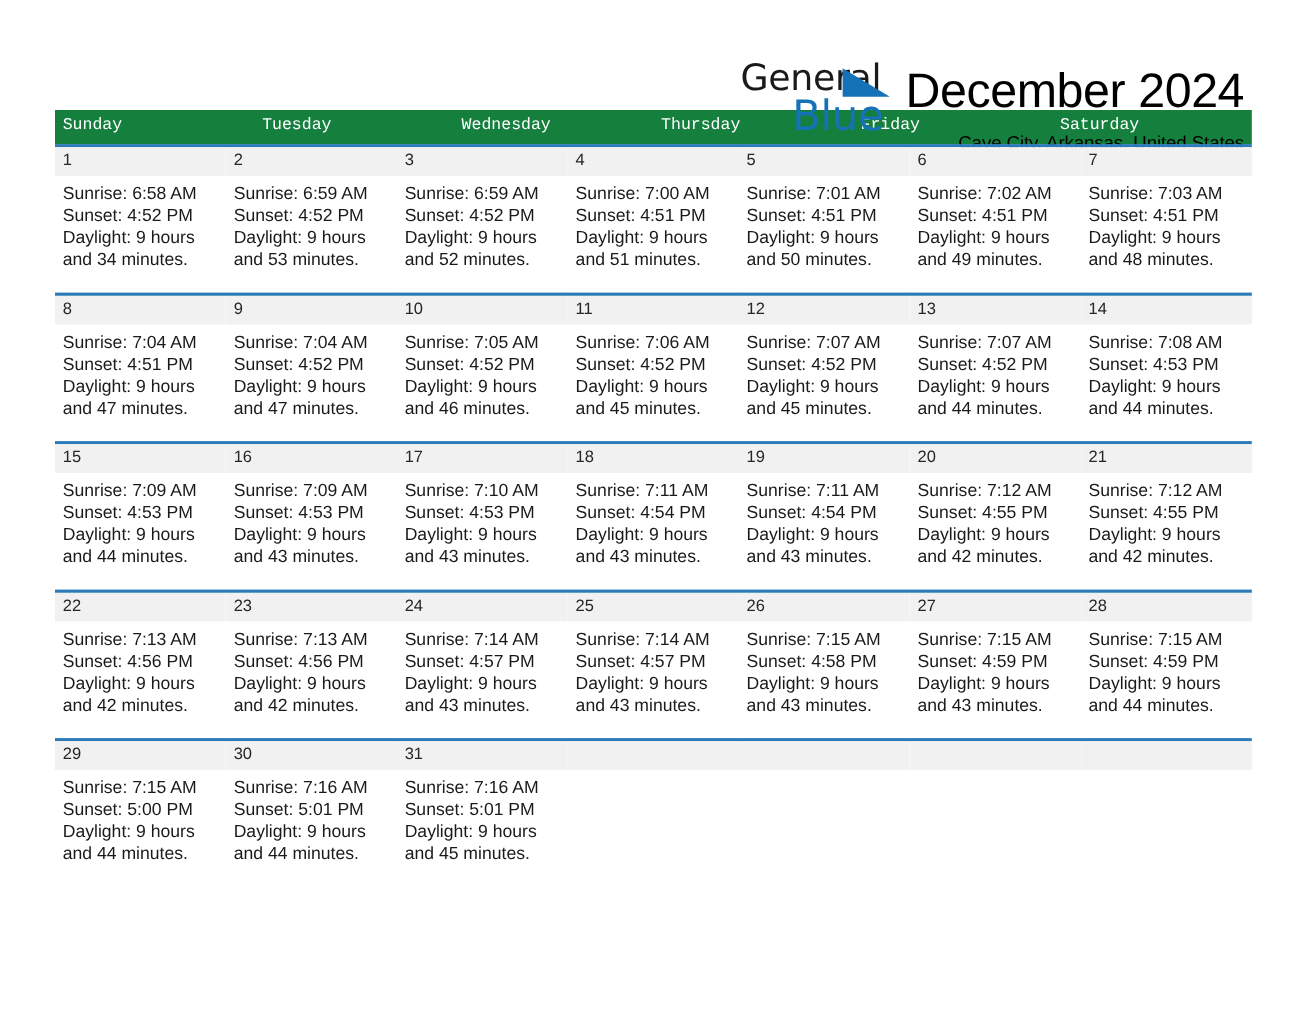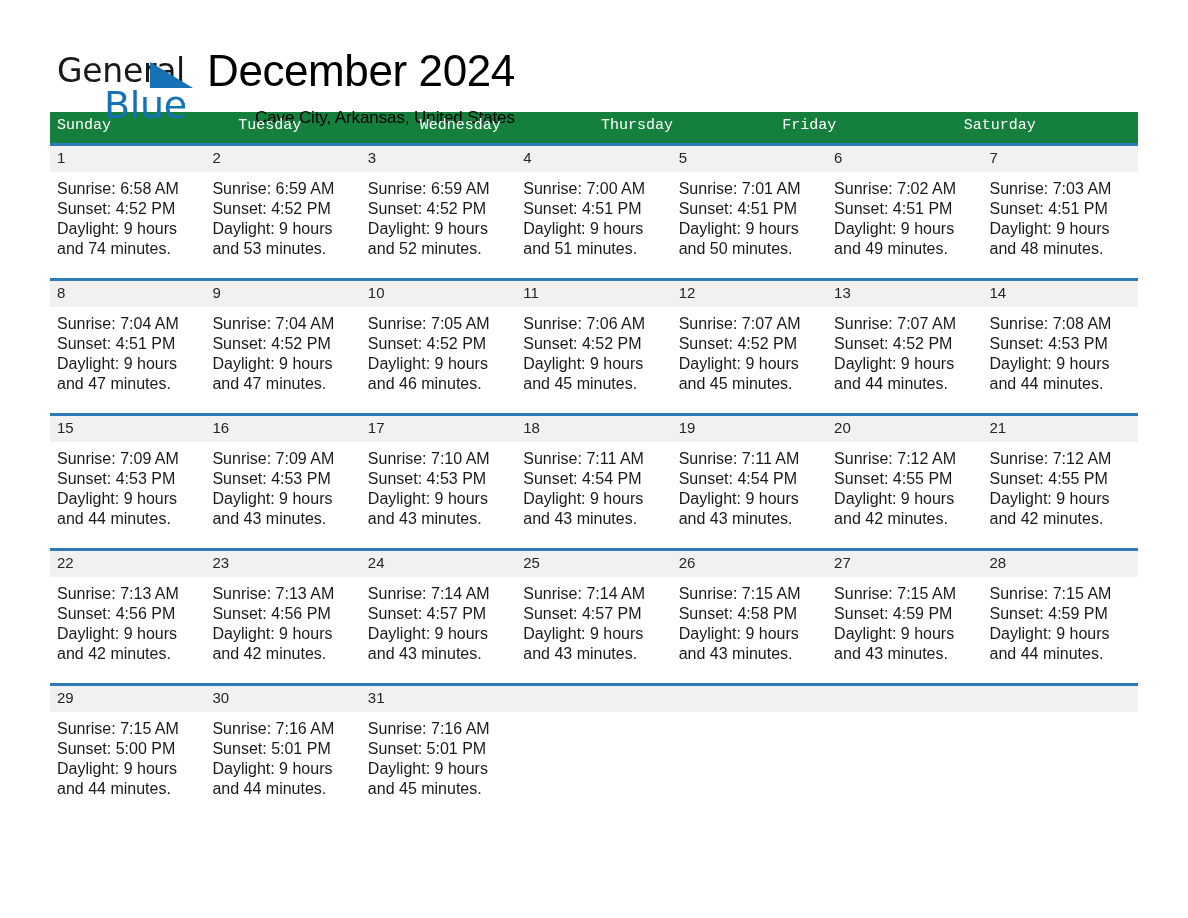--- a/index.html
+++ b/index.html
@@ -18,23 +18,23 @@
     height: 918px;
     position: relative;
     background: #ffffff;
     padding: 0;
   }
 
   
   .header {
     display: flex;
     align-items: flex-start;
-    justify-content: flex-start;
+    justify-content: flex-end;
     padding: 46px 57px 0 57px;
-    height: 112px;
+    height: 100px;
   }
 
   .logo {
     position: relative;
     width: 150px;
     height: 72px;
     line-height: 1;
   }
   .logo-general {
     font-size: 33px;
@@ -60,20 +60,21 @@
     font-family: "DejaVu Sans", sans-serif;
     position: absolute;
     top: 40px;
     left: 47px;
     letter-spacing: -0.3px;
   }
 
   .title-block {
     text-align: right;
     padding-top: 2px;
+    margin-top: 12px;
   }
   .month-title {
     font-size: 44px;
     font-weight: normal;
     color: #000000;
     line-height: 1.05;
     letter-spacing: -0.4px;
   }
   .location {
     font-size: 17px;
@@ -165,21 +166,21 @@
         <div class="weekday-cell">Saturday</div>
       </div>
     <div id="weeks-container">
         <div class="week-row">
           <div class="day-cell">
             <div class="day-number-band">1</div>
             <div class="day-body">
               <div>Sunrise: 6:58 AM</div>
               <div>Sunset: 4:52 PM</div>
               <div>Daylight: 9 hours</div>
-              <div>and 74 minutes.</div>
+              <div>and 34 minutes.</div>
             </div>
           </div>
           <div class="day-cell">
             <div class="day-number-band">2</div>
             <div class="day-body">
               <div>Sunrise: 6:59 AM</div>
               <div>Sunset: 4:52 PM</div>
               <div>Daylight: 9 hours</div>
               <div>and 53 minutes.</div>
             </div>

